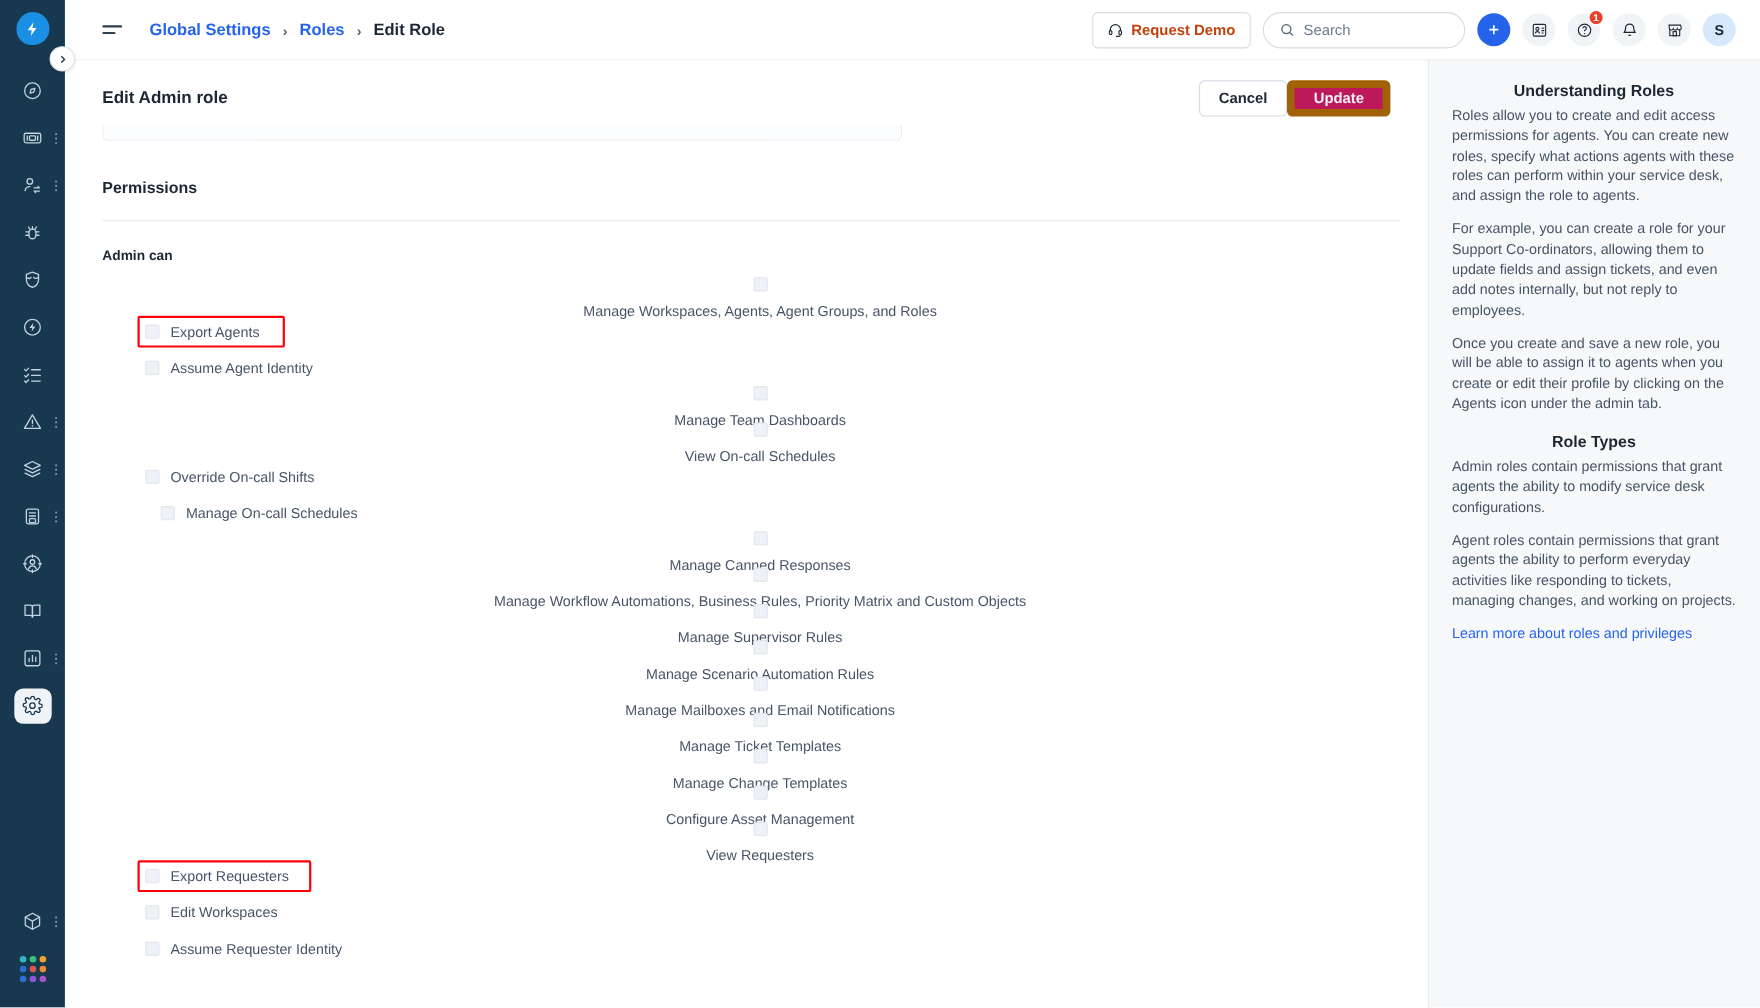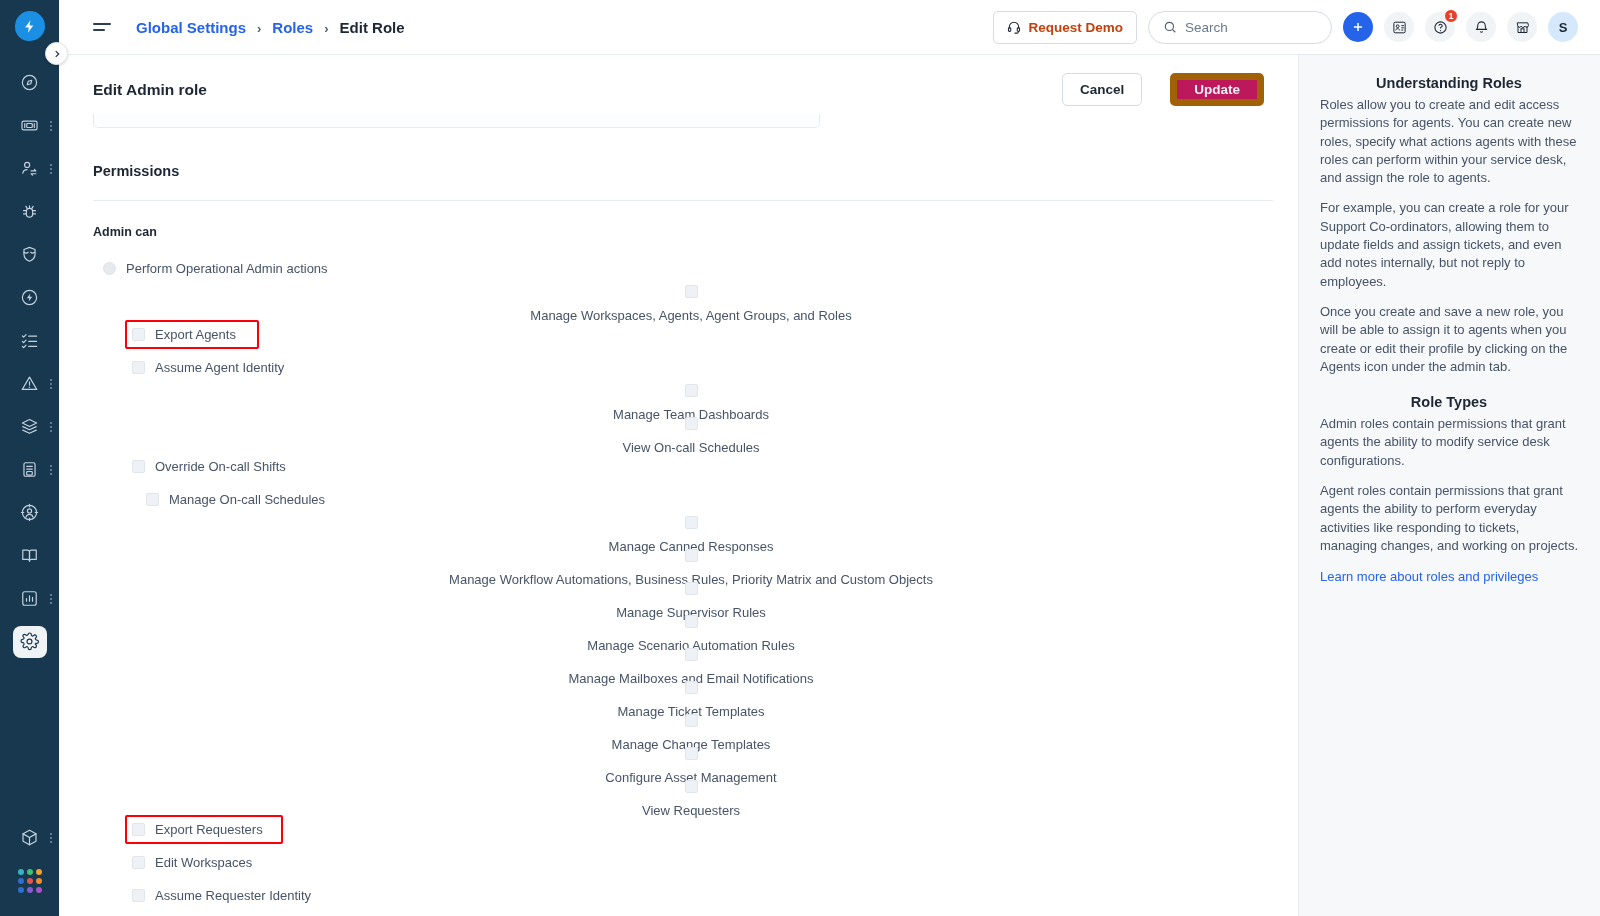--- a/index.html
+++ b/index.html
@@ -134,21 +134,21 @@
     flex: 1 1 auto; min-width: 0; background: #fff;
     position: relative; overflow: hidden;
   }
   .content-inner { padding: 0 34px 0 34px; }
 
   .page-head {
     display: flex; align-items: center;
     padding-top: 18px;
   }
   .page-title { font-size: 15.5px; font-weight: bold; color: #1d2733; }
-  .page-actions { margin-left: auto; display: flex; gap: 28px; }
+  .page-actions { margin-left: auto; display: flex; gap: 0; }
   .btn {
     height: 33px; min-width: 72px; padding: 0 17px; border-radius: 5px;
     font-size: 13.5px; font-weight: bold; font-family: "Liberation Sans", sans-serif;
     display: flex; align-items: center; justify-content: center; cursor: pointer;
   }
   .btn-cancel { background: #fff; border: 1px solid #d6dce3; color: #1d2733; }
   .btn-update { background: #be185d; border: 7px solid #a16207; color: #eef1f4; cursor: default; }
 
   .ghost-input {
     margin-top: 8px;
@@ -499,24 +499,20 @@
           </div>
 
           <div class="ghost-input"></div>
 
           <div class="section-title">Permissions</div>
           <div class="divider"></div>
 
           <div class="sub-title">Admin can</div>
 
           <div class="perm-list" id="perm-list">
-              <div class="perm-row ind-0">
-                <div class="radio"></div>
-                <div class="perm-label">Perform Operational Admin actions</div>
-              </div>
               <div class="perm-row ind-1">
                 <div class="cbox"></div>
                 <div class="perm-label">Manage Workspaces, Agents, Agent Groups, and Roles</div>
               </div>
               <div class="perm-row ind-2">
                 <div class="hl" style="left: 32px; width: 134px;"></div>
                 <div class="cbox"></div>
                 <div class="perm-label">Export Agents</div>
               </div>
               <div class="perm-row ind-2">

